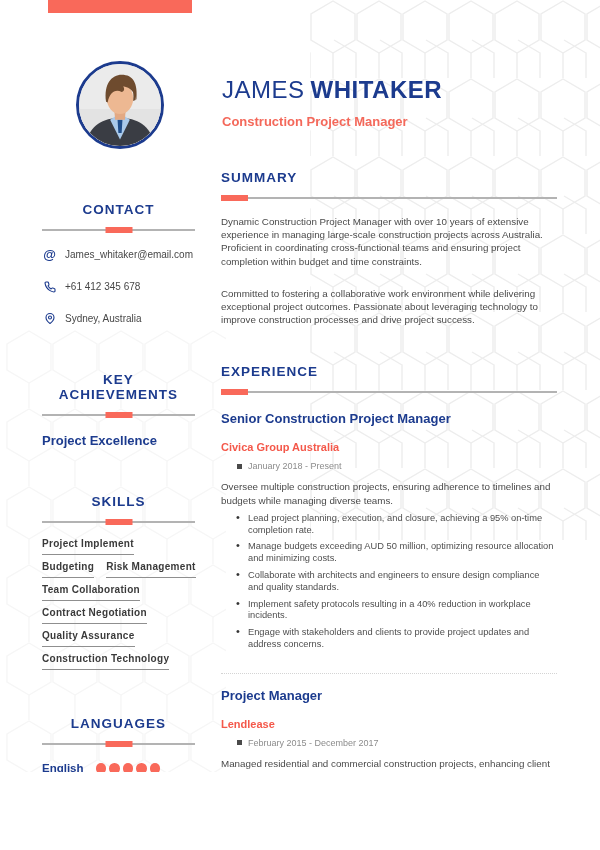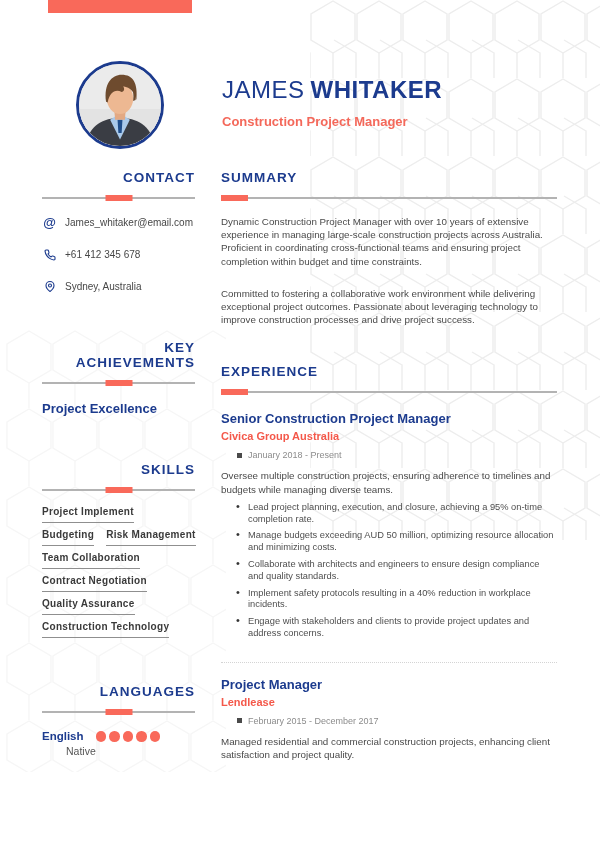--- a/index.html
+++ b/index.html
@@ -24,21 +24,21 @@
   .name .first { font-weight:500; }
   .name .last { font-weight:800; margin-left:6px; }
   .job-title { margin-top:10px; font-size:13px; font-weight:600; color:#f4685a; }
 
   
   .sidebar { position:absolute; left:42px; top:170px; width:153px; }
   .main    { position:absolute; left:221px; top:170px; width:336px; }
 
   
   .s-head { font-size:13.5px; font-weight:800; color:#1c3b8e; letter-spacing:1px; }
-  .sidebar .s-head { text-align:right; }
+  .sidebar .s-head { text-align:center;margin-top:32px; }
   .divider { position:relative; height:2px; background:#b3b3b3; margin-top:12px; }
   .divider .chip { position:absolute; top:-2px; width:27px; height:6px; background:#f9695a; }
   .divider.center .chip { left:50%; transform:translateX(-50%); }
   .divider.left .chip { left:0; }
 
   
   .contact-list { margin-top:16px; }
   .contact-item { display:flex; align-items:center; margin-bottom:17px; }
   .c-icon { width:15px; height:15px; flex:0 0 15px; margin-right:8px; display:flex; align-items:center; justify-content:center; }
   .at-glyph { font-size:13px; font-weight:600; color:#1c3b8e; line-height:1; }
@@ -61,21 +61,21 @@
   .lang-level { margin-top:3px; font-size:10.5px; color:#555;padding-left:24px; }
   .dots { display:flex; gap:3px; margin-top:1px; }
   .dot { width:10.5px; height:10.5px; border-radius:50%; background:#f9695a; }
 
   
   .para { margin-top:16px; font-size:9.8px; line-height:13.2px; color:#4a4a4a; }
   .main-section-gap { margin-top:38px; }
 
   .entry { margin-top:18px; }
   .entry-title { font-size:13px; font-weight:700; color:#1c3b8e; }
-  .entry-company { margin-top:4px; font-size:11px; font-weight:700; color:#f4584a; }
+  .entry-company { margin-top:15px; font-size:11px; font-weight:700; color:#f4584a; }
   .entry-dates { margin-top:8px; display:flex; align-items:center; font-size:9px; color:#8c8c8c;padding-left:16px; }
   .cal-icon { width:5px; height:5px; background:#4a4a4a; margin-right:6px; }
   .entry-desc { margin-top:9px; font-size:9.8px; line-height:13.2px; color:#4a4a4a; }
   .bullets { margin-top:6px; list-style:none; }
   .bullets li { position:relative; padding-left:27px; margin-top:5px; font-size:9.3px; line-height:11.8px; color:#4f4f4f; }
   .bullets li::before { content:"•"; position:absolute; left:15px; top:-1px; color:#333; font-size:11px; }
   .dotted-sep { margin-top:22px; border-top:1.5px dotted #d4d4d4; }
   .entry-2 { margin-top:14px; }
 </style>
 </head>

